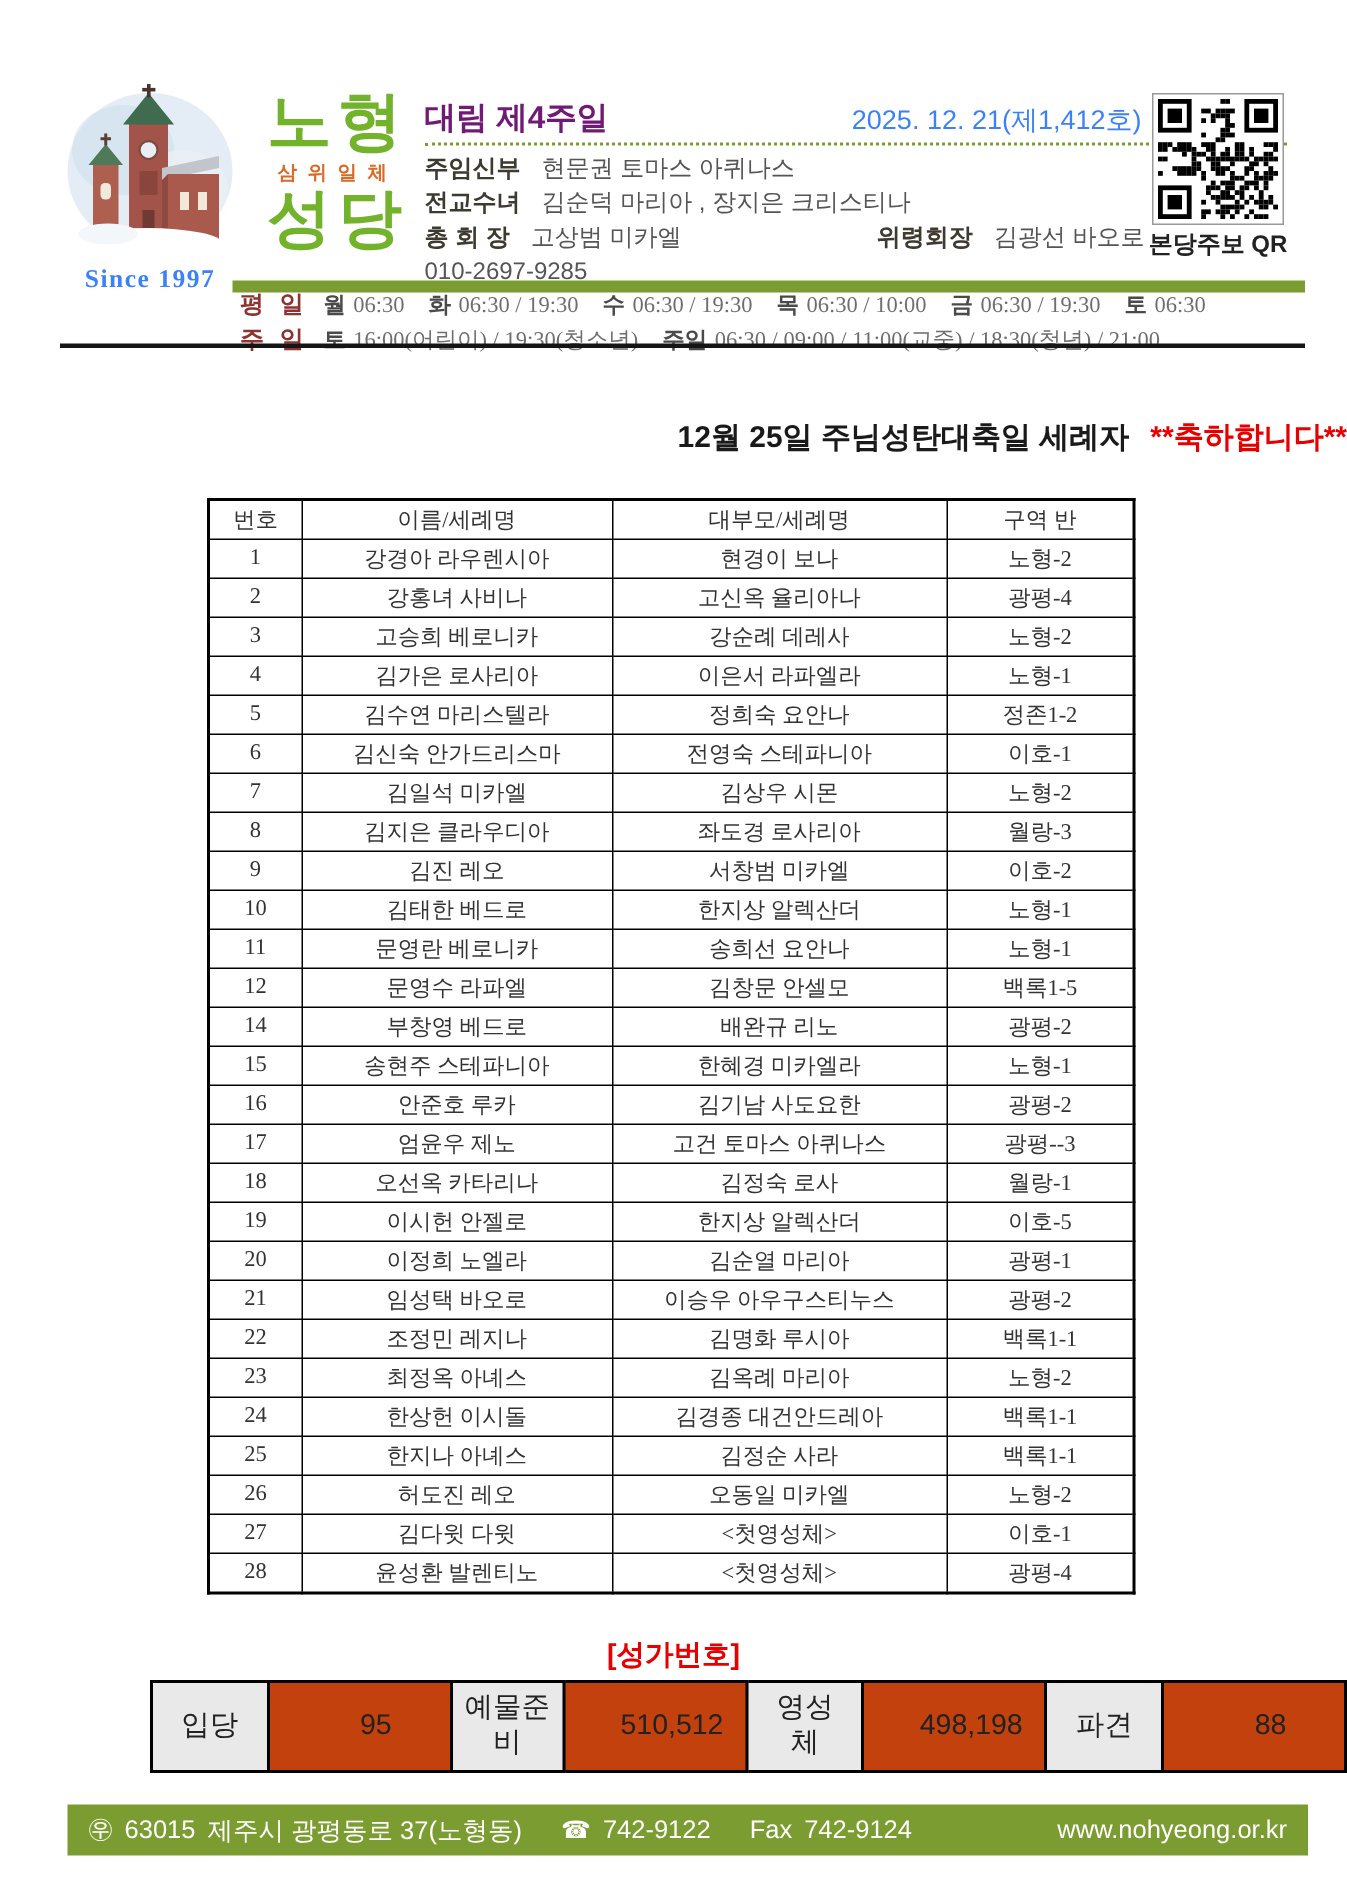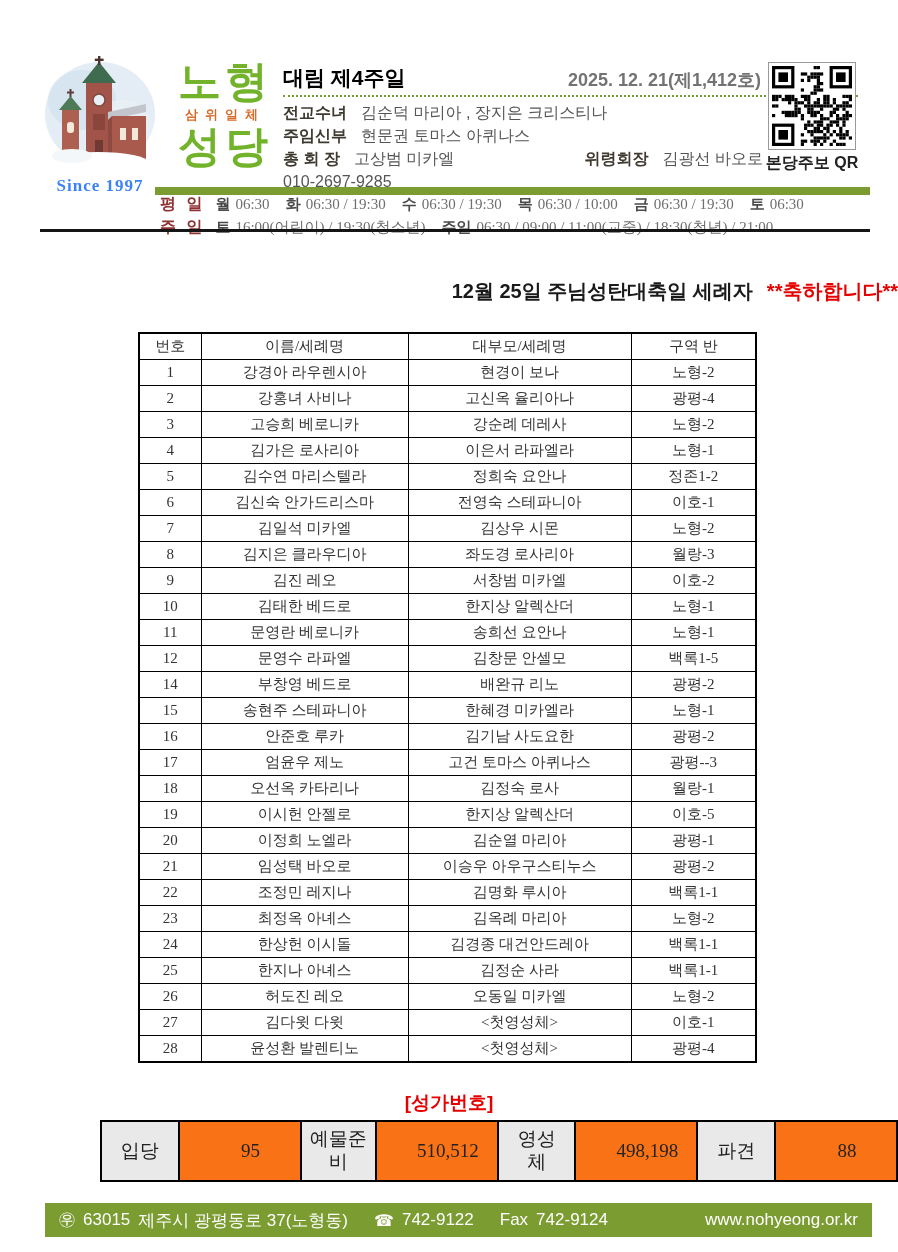--- a/index.html
+++ b/index.html
@@ -9,22 +9,22 @@
   .church-art{position:absolute;left:42px;top:56px;width:116px;height:146px;}
   .church-art svg{display:block;}
   .since{margin-top:2px;text-align:center;font-family:Liberation Serif, serif;font-weight:bold;font-size:17px;color:#3b82f6;letter-spacing:1px;}
 
   .logo-text{position:absolute;left:166px;top:60px;width:118px;text-align:center;line-height:1;}
   .logo-main{font-size:43px;font-weight:800;color:#72b32b;letter-spacing:4px;}
   .logo-sub{font-size:13px;font-weight:700;color:#d96b28;letter-spacing:7px;margin:5px 0 4px 0;}
 
   .head-info{position:absolute;left:283px;top:64px;width:575px;}
   .head-row1{display:flex;justify-content:space-between;align-items:flex-end;width:478px;}
-  .sunday-title{font-size:21px;font-weight:bold;color:#000000;}
-  .issue{font-size:18px;font-weight:bold;color:#737373;}
+  .sunday-title{font-size:21px;font-weight:bold;color:#701a75;}
+  .issue{font-size:18px;font-weight:normal;color:#3b82f6;}
   .dotted-rule{border-bottom:2px dotted #7b9c31;width:575px;margin-top:3px;}
   .clergy{margin-top:4px;width:480px;font-size:16px;line-height:23px;color:#555;}
   .clergy b{color:#3f3a30;margin-right:14px;font-weight:bold;}
   .chair-row{display:flex;}
   .chair-right{margin-left:auto;}
   .phone-line{color:#555;}
 
   .qr-block{position:absolute;left:765px;top:62px;width:94px;text-align:center;}
   .qr-frame{width:88px;height:88px;border:1px solid #999;background:#fff;padding:3px;box-sizing:border-box;margin:0 auto;}
   .qr-label{font-size:16px;font-weight:bold;color:#222;margin-top:3px;}
@@ -51,21 +51,21 @@
   .baptism col.c1{width:207px;}
   .baptism col.c2{width:223px;}
   .baptism col.c3{width:125px;}
 
   
   .hymn-title{position:absolute;left:0;top:1090px;width:898px;text-align:center;font-size:19px;font-weight:bold;color:#e60000;}
   .hymn-table{position:absolute;left:100px;top:1120px;border-collapse:collapse;border:2px solid #000;}
   .hymn-table th,.hymn-table td{border:2px solid #000;height:58px;text-align:center;vertical-align:middle;font-size:19px;font-weight:normal;color:#222;padding:0 10px;}
   .hymn-table th{background:#e9e9e9;width:56px;line-height:1.2;}
   .hymn-table th.narrow{width:58px;padding:0 8px;word-break:break-all;}
-  .hymn-table td{background:#f97316;min-width:78px;font-family:Liberation Serif, serif;padding-left:32px;}
+  .hymn-table td{background:#c2410c;min-width:78px;font-family:Liberation Sans, sans-serif;padding-left:32px;}
 
   
   .footer-bar{position:absolute;left:45px;top:1203px;width:827px;height:34px;background:#7b9c31;color:#fff;display:flex;align-items:center;font-size:17px;box-sizing:border-box;padding:0 14px;}
   .footer-bar .seg{margin-right:26px;display:flex;align-items:center;gap:8px;white-space:nowrap;}
   .footer-bar .seg.web{margin-left:auto;margin-right:0;}
   .f-icon{font-size:16px;}
 </style>
 </head>
 <body>
 
@@ -107,22 +107,22 @@
   <div class="logo-main">성당</div>
 </div>
 
 <div class="head-info">
   <div class="head-row1">
     <span class="sunday-title">대림 제4주일</span>
     <span class="issue">2025. 12. 21(제1,412호)</span>
   </div>
   <div class="dotted-rule"></div>
   <div class="clergy">
+    <div><b>주임신부</b><span>현문권 토마스 아퀴나스</span></div>
     <div><b>전교수녀</b><span>김순덕 마리아 , 장지은 크리스티나</span></div>
-    <div><b>주임신부</b><span>현문권 토마스 아퀴나스</span></div>
     <div class="chair-row">
       <span><b>총 회 장</b><span>고상범 미카엘</span></span>
       <span class="chair-right"><b>위령회장</b><span>김광선 바오로</span></span>
     </div>
     <div class="phone-line">010-2697-9285</div>
   </div>
 </div>
 
 <div class="qr-block">
   <div class="qr-frame"><svg id="qr-svg" width="80" height="80" viewBox="0 0 100 100">

